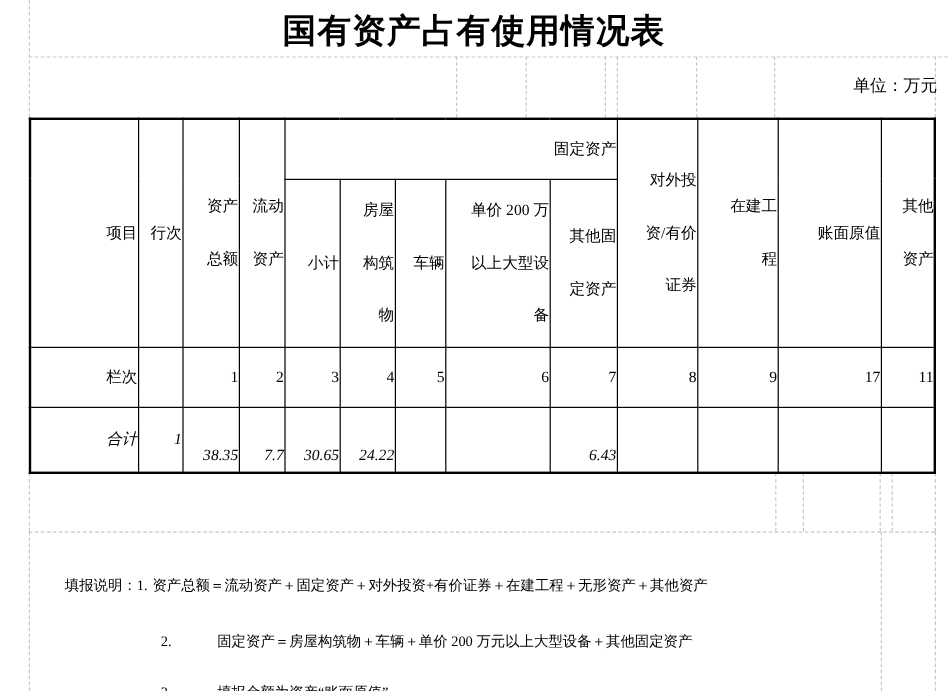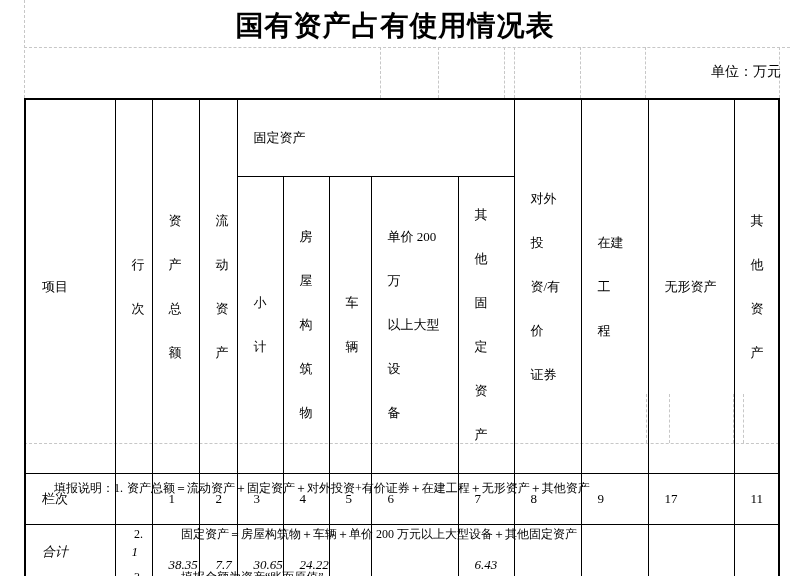--- a/index.html
+++ b/index.html
@@ -30,23 +30,23 @@
   }
 
   table.asset {
     position: absolute; left: 24px; top: 98px;
     border-collapse: collapse; table-layout: fixed;
     width: 754px;
     border: 2px solid #000;
   }
   table.asset td {
     border: 1px solid #000;
-    text-align: left; vertical-align: middle;
+    text-align: right; vertical-align: middle;
     font-size: 13px;
-    padding: 16px;
+    padding: 0;
     white-space: pre-line;
     overflow: hidden;
     margin-left: 29px;
   }
   tr.hdr td { line-height: 44px; }
   tr.r-lanci td, tr.r-total td { line-height: normal; }
   tr.r-total td.numcell { vertical-align: bottom; padding-bottom: 6px; }
 
   .note-line {
     position: absolute; left: 42px;
@@ -111,21 +111,21 @@
       <td rowspan="2">资产
 总额</td>
       <td rowspan="2">流动
 资产</td>
       <td colspan="5">固定资产</td>
       <td rowspan="2">对外投
 资/有价
 证券</td>
       <td rowspan="2">在建工
 程</td>
-      <td rowspan="2">无形资产</td>
+      <td rowspan="2">账面原值</td>
       <td rowspan="2">其他
 资产</td>
     </tr>
     <tr class="hdr" style="height:140px;">
       <td>小计</td>
       <td>房屋
 构筑
 物</td>
       <td>车辆</td>
       <td>单价 200 万

